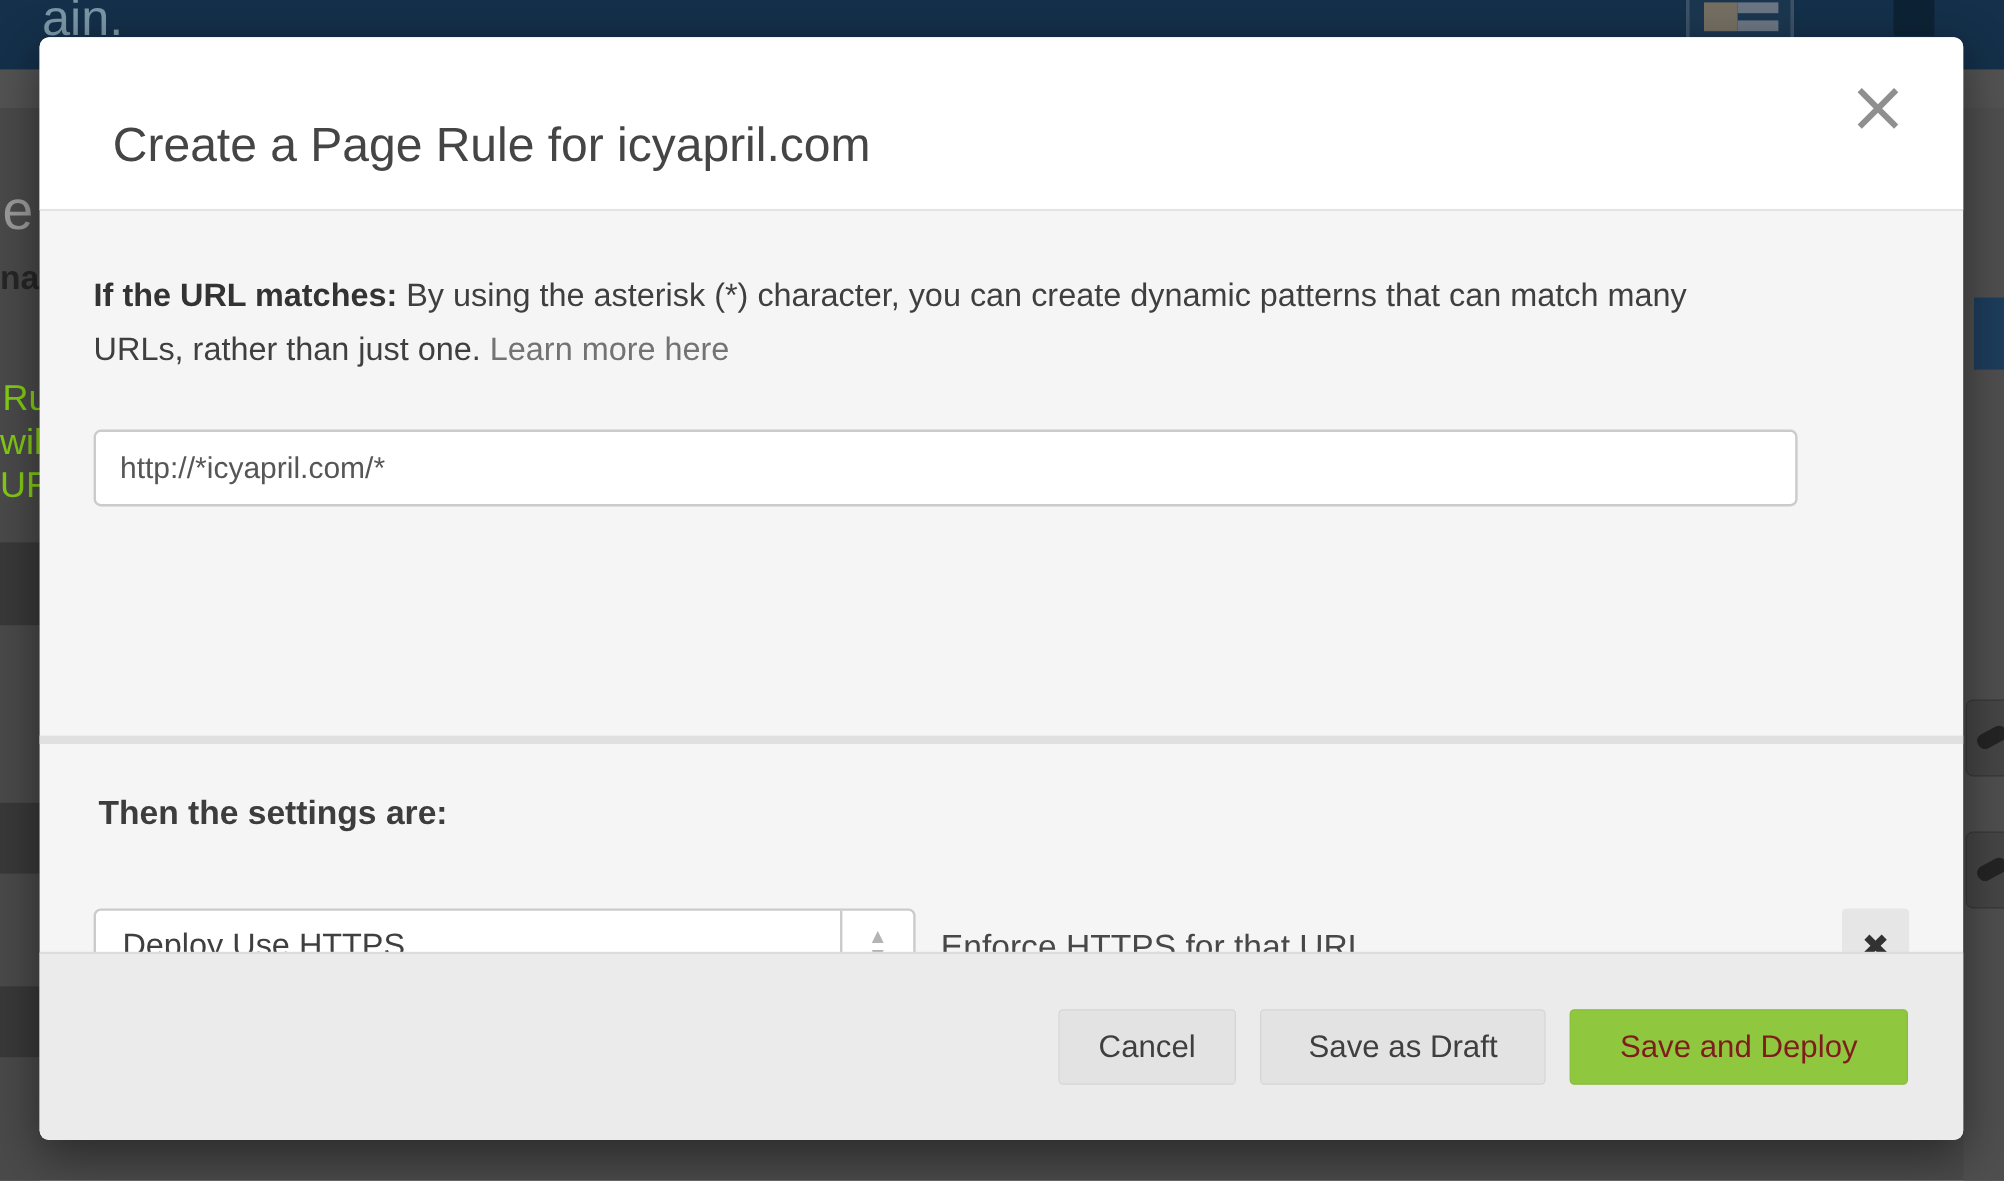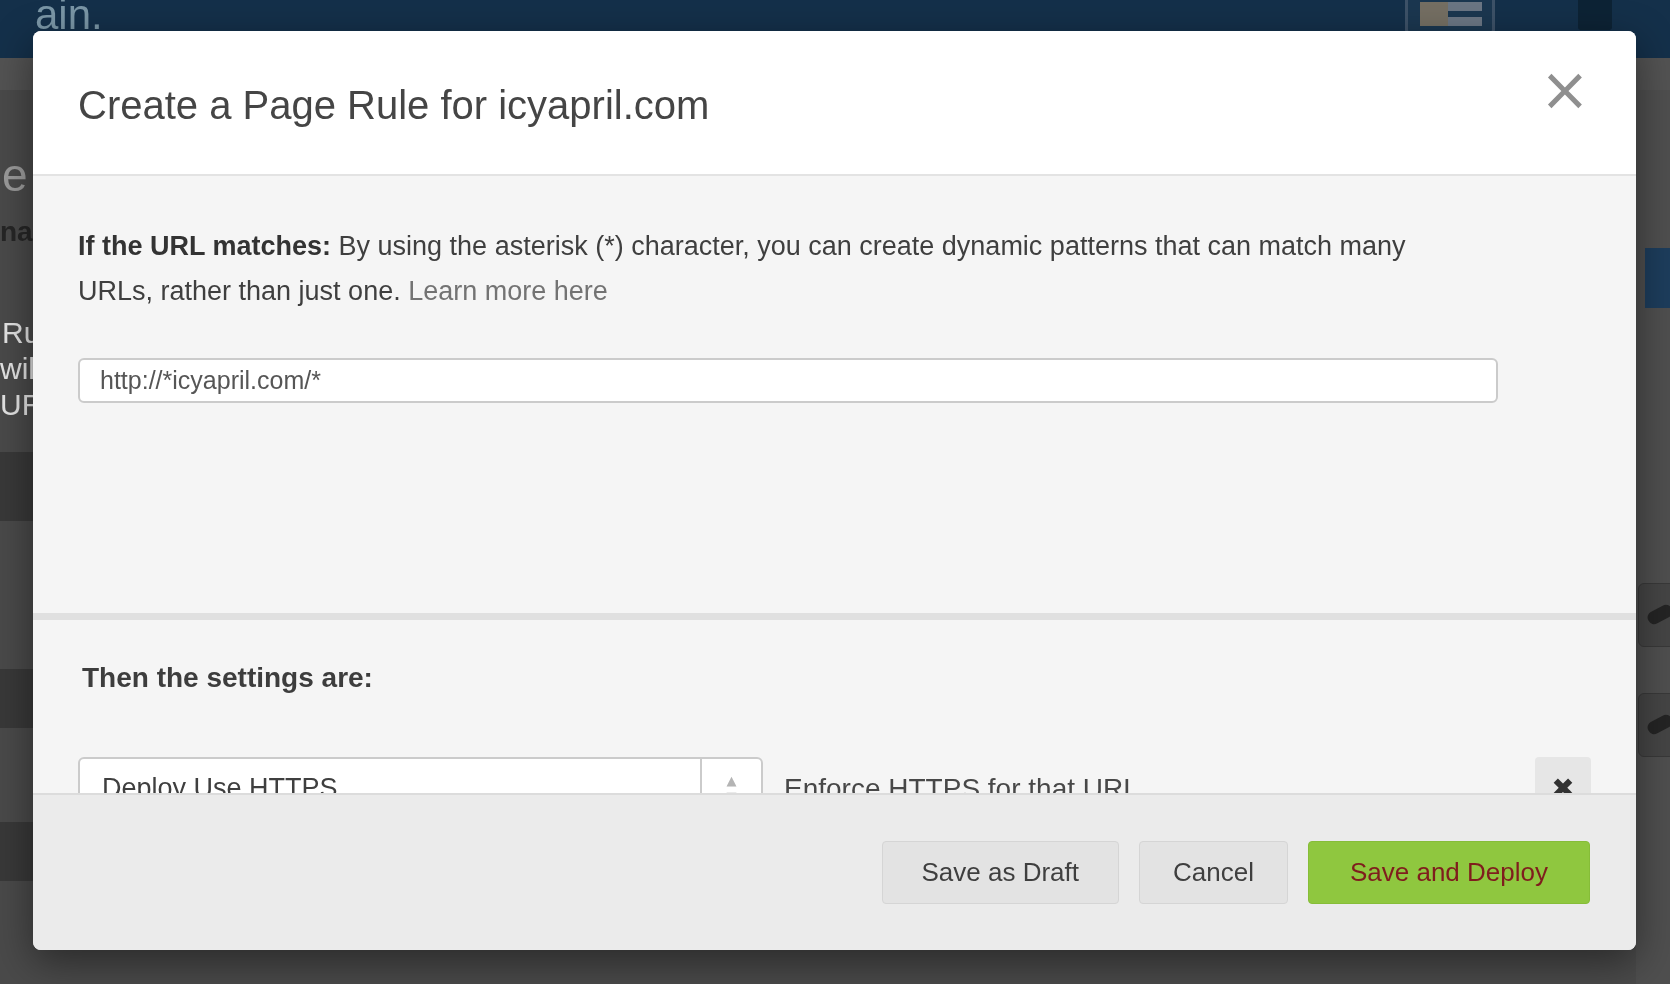--- a/index.html
+++ b/index.html
@@ -13,21 +13,21 @@
   .topbar{position:absolute;left:0;top:0;width:1670px;height:58px;background:#14304a;}
   .topbar-text{position:absolute;left:35px;top:-9px;font-size:42px;color:#7b97a7;}
   .bg-icon-layout{position:absolute;left:1405px;top:-14px;width:84px;height:42px;
     border:3px solid #3d5268;border-radius:4px;background:#1b3750;}
   .bg-icon-layout .blk{position:absolute;left:12px;bottom:5px;width:28px;height:24px;background:#756f63;}
   .bg-icon-layout .bar1,.bg-icon-layout .bar2{position:absolute;right:10px;width:34px;height:9px;background:#6b7684;}
   .bg-icon-layout .bar1{bottom:20px;} .bg-icon-layout .bar2{bottom:5px;}
   .bg-icon-profile{position:absolute;left:1578px;top:-8px;width:34px;height:38px;background:#0d2335;border-radius:3px;}
   .subheader-band{position:absolute;left:0;top:58px;width:1670px;height:32px;background:#535353;}
   .left-strip{position:absolute;left:0;top:90px;width:33px;height:894px;background:#4a4a4a;}
-  .frag{position:absolute;color:#e5e5e5;white-space:nowrap;}
+  .frag{position:absolute;color:#84cc16;white-space:nowrap;}
   .frag-e{left:2px;top:58px;font-size:46px;color:#9b9b9b;}
   .frag-nav{left:0;top:126px;font-size:28px;font-weight:bold;color:#262626;}
   .frag-ru{left:2px;top:226px;font-size:30px;}
   .frag-will{left:0;top:262px;font-size:30px;}
   .frag-ur{left:0;top:298px;font-size:30px;}
   .band{position:absolute;left:0;width:33px;background:#393939;}
   .band1{top:362px;height:69px;} .band2{top:579px;height:59px;} .band3{top:732px;height:59px;}
   .right-strip{position:absolute;left:1636px;top:90px;width:34px;height:894px;background:#4f4f4f;}
   .bg-blue-block{position:absolute;left:9px;top:158px;width:25px;height:60px;background:#1d3d5c;}
   .bg-tool-btn{position:absolute;left:2px;width:32px;height:62px;background:#454545;border-radius:6px 0 0 6px;border:1px solid #393939;}
@@ -38,21 +38,21 @@
     border-radius:8px;box-shadow:0 12px 40px rgba(0,0,0,.45);}
   .modal-header{position:absolute;left:0;top:0;width:100%;height:143px;background:#ffffff;
     border-bottom:2px solid #e3e3e3;border-radius:8px 8px 0 0;}
   .modal-title{position:absolute;left:45px;top:52px;font-size:40px;color:#454545;}
   .modal-close{position:absolute;right:46px;top:28px;font-size:60px;line-height:60px;color:#8f8f8f;
     cursor:pointer;font-family:"DejaVu Sans", sans-serif;}
   .modal-body{position:absolute;left:0;top:145px;width:100%;height:617px;}
   .intro{position:absolute;left:45px;top:48px;width:1370px;font-size:27px;line-height:45px;color:#3f3f3f;margin:0;}
   .intro b{color:#333;}
   .link{color:#737373;cursor:pointer;text-decoration:none;}
-  .url-input{position:absolute;left:45px;top:182px;width:1420px;height:45px;box-sizing:border-box;
+  .url-input{position:absolute;left:45px;top:182px;width:1420px;height:64px;box-sizing:border-box;
     background:#fff;border:2px solid #cbcbcb;border-radius:6px;padding:0 20px;
     font-size:25px;color:#565656;font-family:"Liberation Sans", sans-serif;outline:none;}
   .section-divider{position:absolute;left:0;top:437px;width:100%;height:7px;background:#e0e0e0;}
   .settings-heading{position:absolute;left:45px;top:482px;font-size:28px;font-weight:bold;color:#3d3d3d;margin:4px;}
   .setting-row{position:absolute;left:45px;top:581px;width:1513px;height:63px;}
   .setting-select{position:absolute;left:0;top:0;width:685px;height:63px;box-sizing:border-box;
     background:#fff;border:2px solid #cbcbcb;border-radius:6px;display:flex;align-items:stretch;cursor:pointer;}
   .select-value{flex:1;display:flex;align-items:center;padding-left:22px;font-size:27px;color:#3f3f3f;}
   .select-stepper{width:59px;border-left:2px solid #cbcbcb;display:flex;flex-direction:column;
     align-items:center;justify-content:center;gap:3px;}
@@ -104,21 +104,21 @@
     <span class="wrench"></span>
   </div>
   <div class="bg-tool-btn t2">
     <span class="wrench"></span>
   </div>
 </div>
 
 <div class="modal">
 
   <div class="modal-header">
-    <h1 class="modal-title" style="margin:0;font-weight:normal;">Create a Page Rule for icyapril.com</h1>
+    <h1 class="modal-title" style="margin:16px;font-weight:normal;">Create a Page Rule for icyapril.com</h1>
     <span class="modal-close">×</span>
   </div>
 
   <div class="modal-body">
     <p class="intro"><b>If the URL matches:</b><span> By using the asterisk (*) character, you can create dynamic patterns that can match many URLs, rather than just one. </span><a class="link">Learn more here</a></p>
 
     <input class="url-input" type="text" value="http://*icyapril.com/*" style="">
 
     <div class="section-divider"></div>
 
@@ -135,18 +135,18 @@
       <div class="setting-desc">Enforce HTTPS for that URL</div>
       <button class="remove-btn">
         <span>✖</span>
       </button>
     </div>
 
     <p class="setting-note">You cannot add any additional settings with "Always Use HTTPS" selected.</p>
   </div>
 
   <div class="modal-footer">
+    <button class="btn btn-gray btn-cancel">Cancel</button>
     <button class="btn btn-gray btn-draft">Save as Draft</button>
-    <button class="btn btn-gray btn-cancel">Cancel</button>
     <button class="btn btn-green">Save and Deploy</button>
   </div>
 
 </div>
 
 </body></html>

